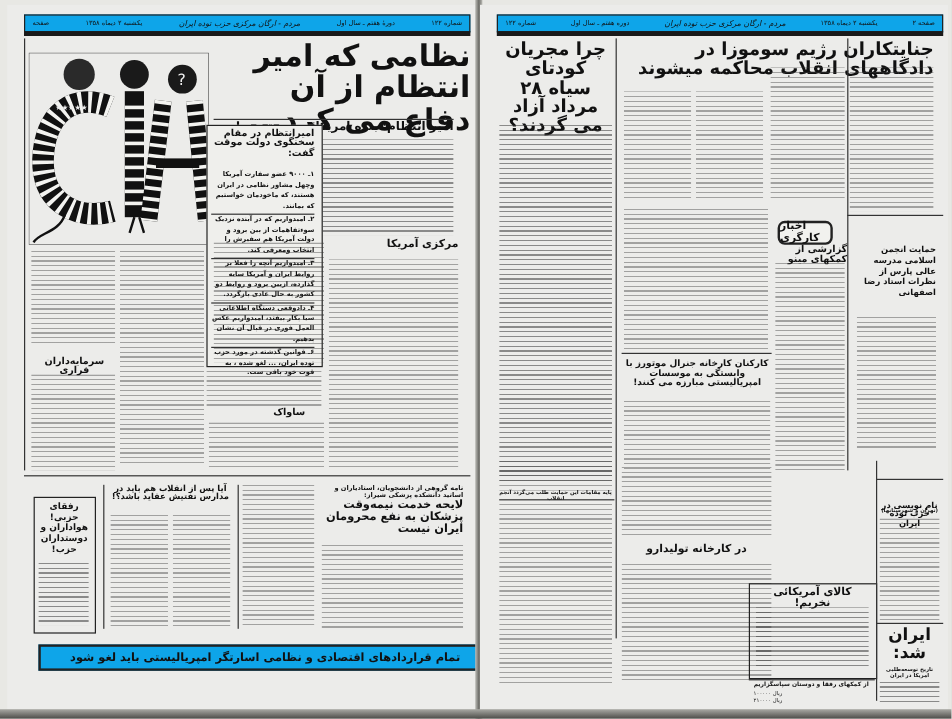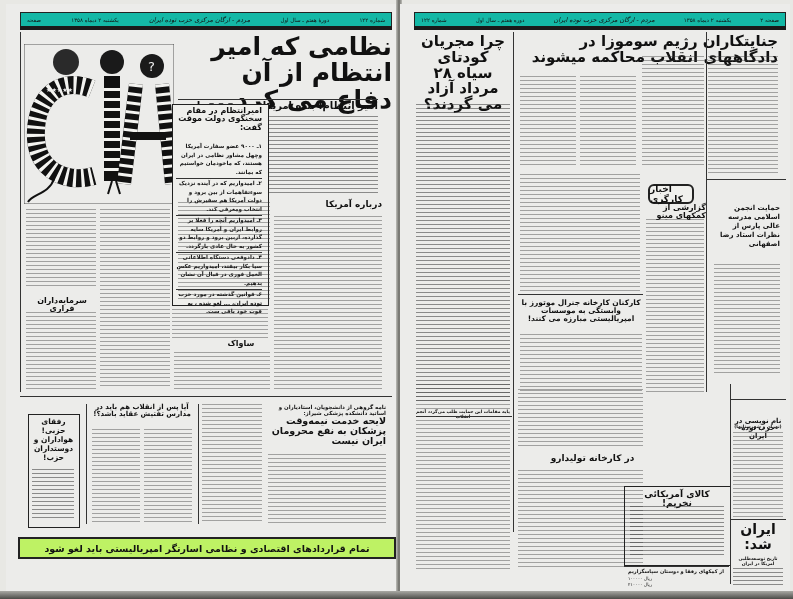--- a/index.html
+++ b/index.html
@@ -4,34 +4,34 @@
 <style>
   html,body{margin:0;padding:0;}
   body{width:793px;height:599px;background:#d9d9d6;position:relative;overflow:hidden;font-family:"DejaVu Sans",sans-serif;color:#111;}
   .spread{position:absolute;left:0;top:0;width:793px;height:599px;background:#e8e8e4;}
   .page{position:absolute;top:4px;height:590px;background:#ececea;overflow:hidden;}
   .page.left{left:6px;width:392px;}
   .page.right{left:400px;width:390px;}
   .gutter{position:absolute;left:396px;top:0;width:6px;height:599px;background:linear-gradient(90deg,#bdbdb8,#6d6d68,#bdbdb8);}
   .bottom-shadow{position:absolute;left:0;bottom:0;width:793px;height:8px;background:linear-gradient(180deg,#a9a9a4,#4b4b47);}
   
-  .masthead{position:absolute;top:8px;height:13px;border:1px solid #222;background:#14b8a6;display:flex;align-items:center;justify-content:space-between;font-size:5.5px;padding:0 6px;direction:rtl;}
+  .masthead{position:absolute;top:8px;height:13px;border:1px solid #222;background:#0ea5e9;display:flex;align-items:center;justify-content:space-between;font-size:5.5px;padding:0 6px;direction:rtl;}
   .masthead .logo{font-family:"DejaVu Serif",serif;font-style:italic;font-size:6.5px;}
   .mast-bar{position:absolute;top:22px;height:4px;background:#1a1a1a;}
   .rtl{direction:rtl;text-align:right;}
   .head{font-family:"DejaVu Sans",sans-serif;font-weight:bold;color:#111;line-height:1.05;}
   .text-block{position:absolute;overflow:hidden;direction:rtl;}
   .lines{width:100%;height:100%;background:repeating-linear-gradient(180deg,#3a3a3a 0 1px,transparent 1px 4px);opacity:.55;}
   .lines.light{opacity:.42;}
   .vrule{position:absolute;width:1px;background:#333;}
   .hrule{position:absolute;height:1px;background:#333;}
   .box{position:absolute;border:1.5px solid #222;}
   .abs{position:absolute;}
   .cia{position:absolute;left:18px;top:40px;width:150px;height:160px;}
-  .banner{position:absolute;border:2px solid #222;background:#bef264;display:flex;align-items:center;justify-content:center;font-weight:bold;direction:rtl;}
+  .banner{position:absolute;border:2px solid #222;background:#0ea5e9;display:flex;align-items:center;justify-content:center;font-weight:bold;direction:rtl;margin-left:14px;}
   .logo-badge{position:absolute;border:2px solid #222;border-radius:6px;background:#f1f1ee;display:flex;align-items:center;justify-content:center;font-weight:bold;font-size:9px;}
 </style>
 </head>
 <body>
 
 <div class="spread">
 
   <div class="page left">
 
     <div class="masthead" style="left:14px;width:358px;">
@@ -89,21 +89,21 @@
     <div class="box" style="left:166px;top:100px;width:95px;height:200px;background:#efefec;"></div>
     <div class="abs head rtl" style="left:170px;top:103px;width:86px;font-size:8px;">امیرانتظام در مقام سخنگوی دولت موقت گفت:</div>
     <div class="abs rtl" style="left:170px;top:138px;width:86px;font-size:5.6px;line-height:8.5px;font-weight:bold;">
       <div>۱ـ ۹۰۰۰ عضو سفارت آمریکا وچهل مشاور نظامی در ایران هستند، که ماخودمان خواستیم که بمانند.</div>
       <div style="border-top:1px solid #333;margin-top:2px;">۲ـ امیدواریم که در آینده نزدیک سوءتفاهمات از بین برود و دولت آمریکا هم سفیرش را انتخاب ومعرفی کند.</div>
       <div style="border-top:1px solid #333;margin-top:2px;">۳ـ امیدواریم آنچه را فعلا بر روابط ایران و آمریکا سایه گذارده، ازبین برود و روابط دو کشور به حال عادی بازگردد.</div>
       <div style="border-top:1px solid #333;margin-top:2px;">۴ـ دادوقعی دستگاه اطلاعاتی سیا بکار بیفتد، امیدواریم عکس العمل فوری در قبال آن نشان بدهیم.</div>
       <div style="border-top:1px solid #333;margin-top:2px;">۶ـ قوانین گذشته در مورد حزب توده ایران، ... لغو شده ، به قوت خود باقی ست.</div>
     </div>
 
-    <div class="abs head rtl" style="left:296px;top:196px;width:80px;font-size:9px;">درباره آمریکا</div>
+    <div class="abs head rtl" style="left:296px;top:196px;width:80px;font-size:9px;">مرکزی آمریکا</div>
     <div class="text-block" style="left:268px;top:212px;width:108px;height:175px;">
         <div class="lines light"></div>
       </div>
     <div class="text-block" style="left:268px;top:196px;width:0;height:0;"></div>
     <div class="text-block" style="left:172px;top:198px;width:92px;height:100px;">
         <div class="lines light"></div>
       </div>
 
     <div class="abs head rtl" style="left:205px;top:336px;width:60px;font-size:8px;text-align:center;">ساواک</div>
     <div class="text-block" style="left:168px;top:348px;width:96px;height:38px;">
@@ -219,21 +219,21 @@
       </div>
     <div class="abs rtl" style="left:16px;top:405px;width:94px;font-size:4.5px;font-weight:bold;text-align:center;">پایه مقامات این حمایت طلب می‌گردد آنجم انقلاب</div>
     <div class="hrule" style="left:16px;top:412px;width:96px;"></div>
     <div class="text-block" style="left:16px;top:416px;width:94px;height:150px;">
         <div class="lines light"></div>
       </div>
 
     <div class="text-block" style="left:118px;top:385px;width:125px;height:60px;">
         <div class="lines light"></div>
       </div>
-    <div class="abs head rtl" style="left:130px;top:450px;width:125px;font-size:9px;text-align:center;">در کارخانه تولیدارو</div>
+    <div class="abs head rtl" style="left:118px;top:450px;width:125px;font-size:9px;text-align:center;">در کارخانه تولیدارو</div>
     <div class="text-block" style="left:118px;top:466px;width:125px;height:100px;">
         <div class="lines light"></div>
       </div>
 
     <div class="box" style="left:224px;top:482px;width:105px;height:78px;"></div>
     <div class="abs head rtl" style="left:228px;top:486px;width:98px;font-size:9px;text-align:center;">کالای آمریکائی نخریم!</div>
     <div class="text-block" style="left:230px;top:502px;width:94px;height:50px;">
         <div class="lines"></div>
       </div>
 

